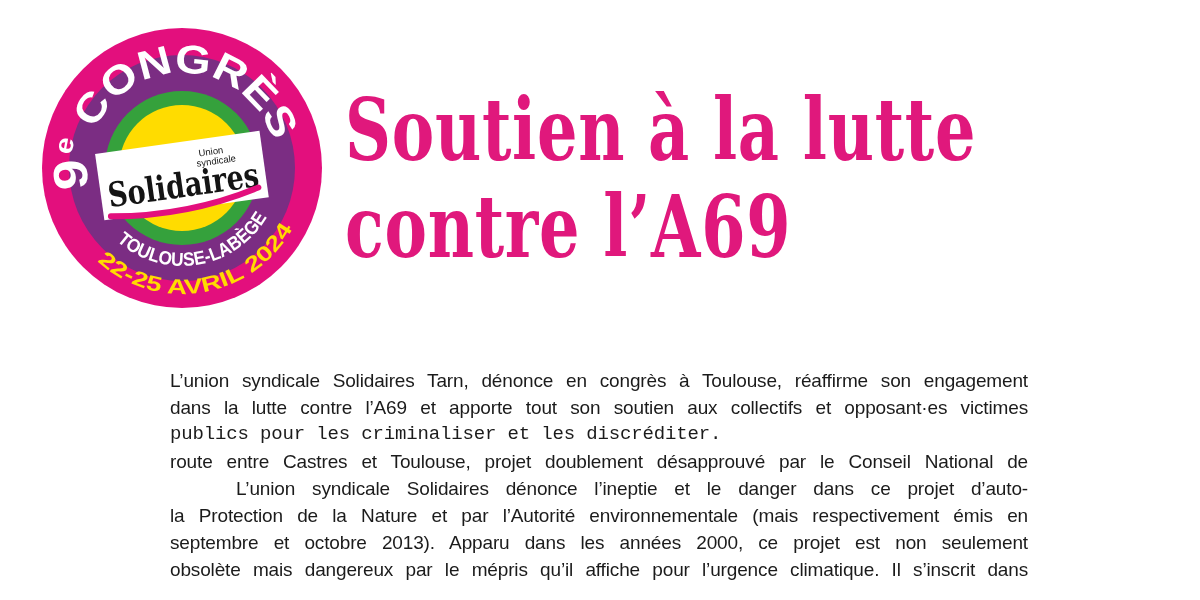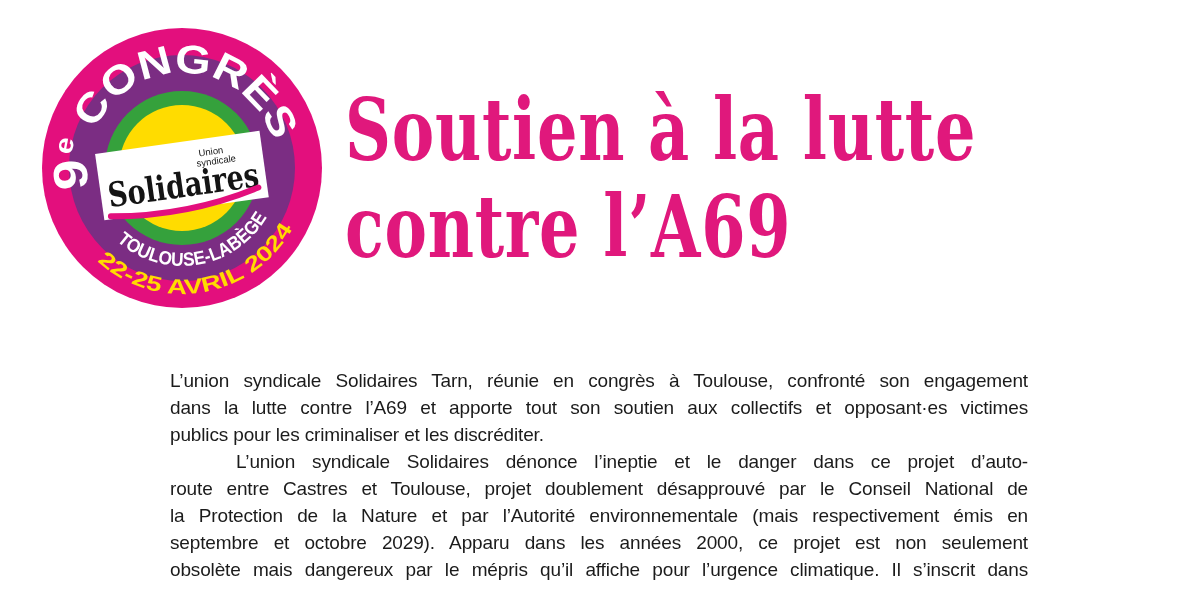--- a/index.html
+++ b/index.html
@@ -44,21 +44,21 @@
     letter-spacing: -0.15px;
   }
   .bline {
     height: 27px;
     line-height: 27px;
     text-align: justify;
     text-align-last: justify;
     box-sizing: border-box;
     white-space: normal;
   }
-  .bline-end { text-align-last: left; }
+  .bline-end { text-align-last: left; font-family: Liberation Mono, monospace; }
   .bline-indent { padding-left: 66px; }
 </style>
 </head>
 <body>
 
 <div class="badge">
   <svg width="280" height="280" viewBox="0 0 280 280">
     <circle cx="140" cy="140" r="140" fill="#e30f7d"></circle>
     <circle cx="140" cy="140" r="113" fill="#7b2d83"></circle>
     <circle cx="140" cy="140" r="77" fill="#35a13c"></circle>
@@ -94,21 +94,21 @@
     </g>
   </svg>
 </div>
 
 <div class="doc-title">
   <div>Soutien à la lutte</div>
   <div>contre l’A69</div>
 </div>
 
 <div class="body-text">
-    <div class="bline">L’union syndicale Solidaires Tarn, réunie en congrès à Toulouse, confronté son engagement</div>
+    <div class="bline">L’union syndicale Solidaires Tarn, dénonce en congrès à Toulouse, réaffirme son engagement</div>
     <div class="bline">dans la lutte contre l’A69 et apporte tout son soutien aux collectifs et opposant·es victimes</div>
     <div class="bline bline-end">publics pour les criminaliser et les discréditer.</div>
+    <div class="bline">route entre Castres et Toulouse, projet doublement désapprouvé par le Conseil National de</div>
     <div class="bline bline-indent">L’union syndicale Solidaires dénonce l’ineptie et le danger dans ce projet d’auto-</div>
-    <div class="bline">route entre Castres et Toulouse, projet doublement désapprouvé par le Conseil National de</div>
     <div class="bline">la Protection de la Nature et par l’Autorité environnementale (mais respectivement émis en</div>
-    <div class="bline">septembre et octobre 2029). Apparu dans les années 2000, ce projet est non seulement</div>
+    <div class="bline">septembre et octobre 2013). Apparu dans les années 2000, ce projet est non seulement</div>
     <div class="bline">obsolète mais dangereux par le mépris qu’il affiche pour l’urgence climatique. Il s’inscrit dans</div>
   </div>
 
 </body></html>

